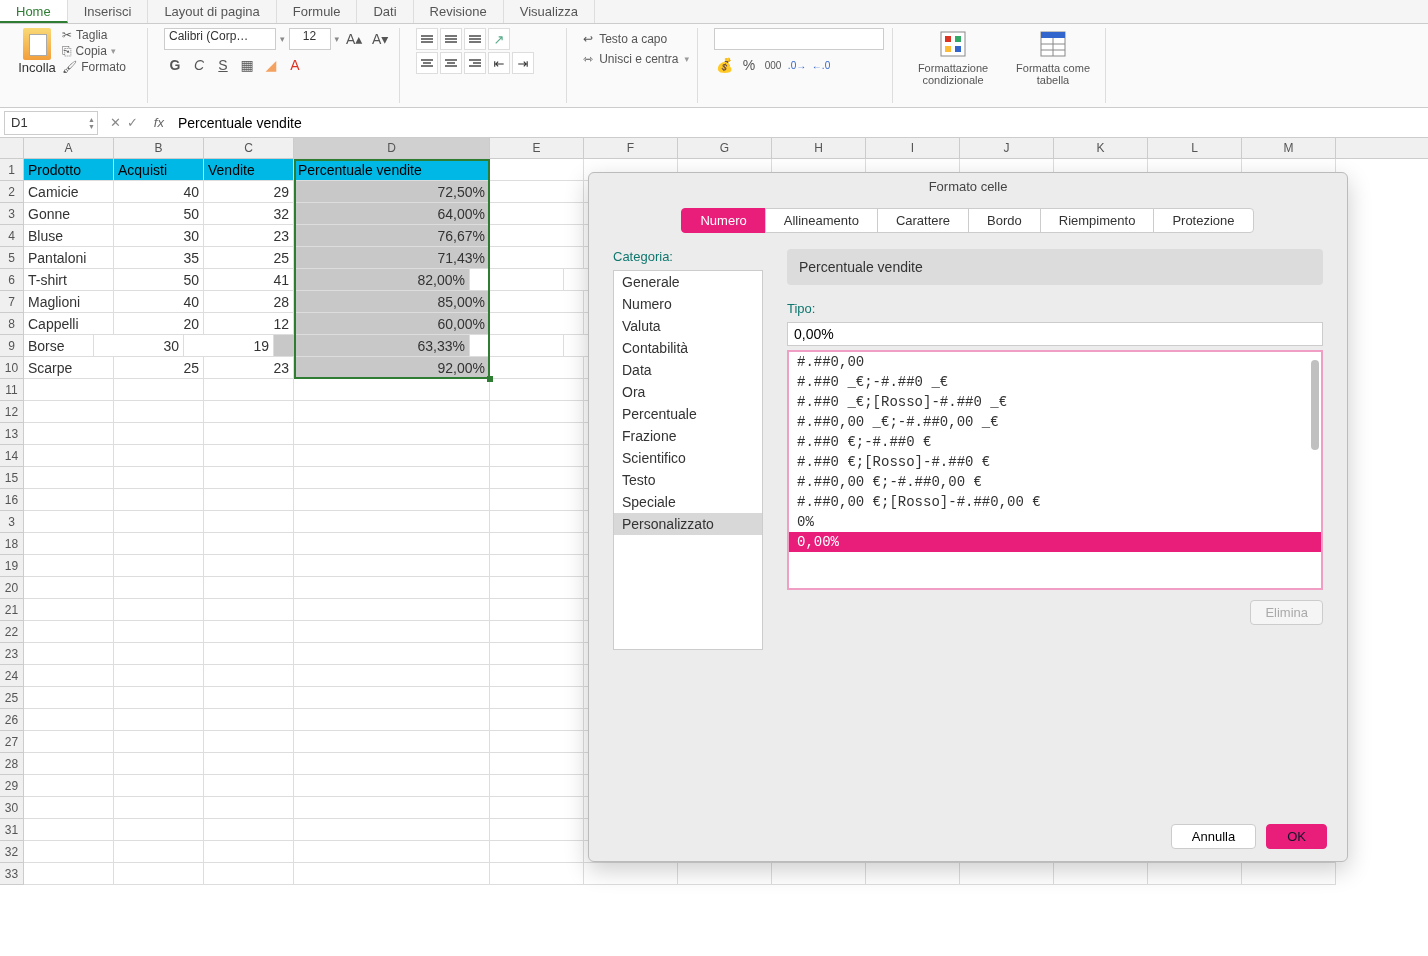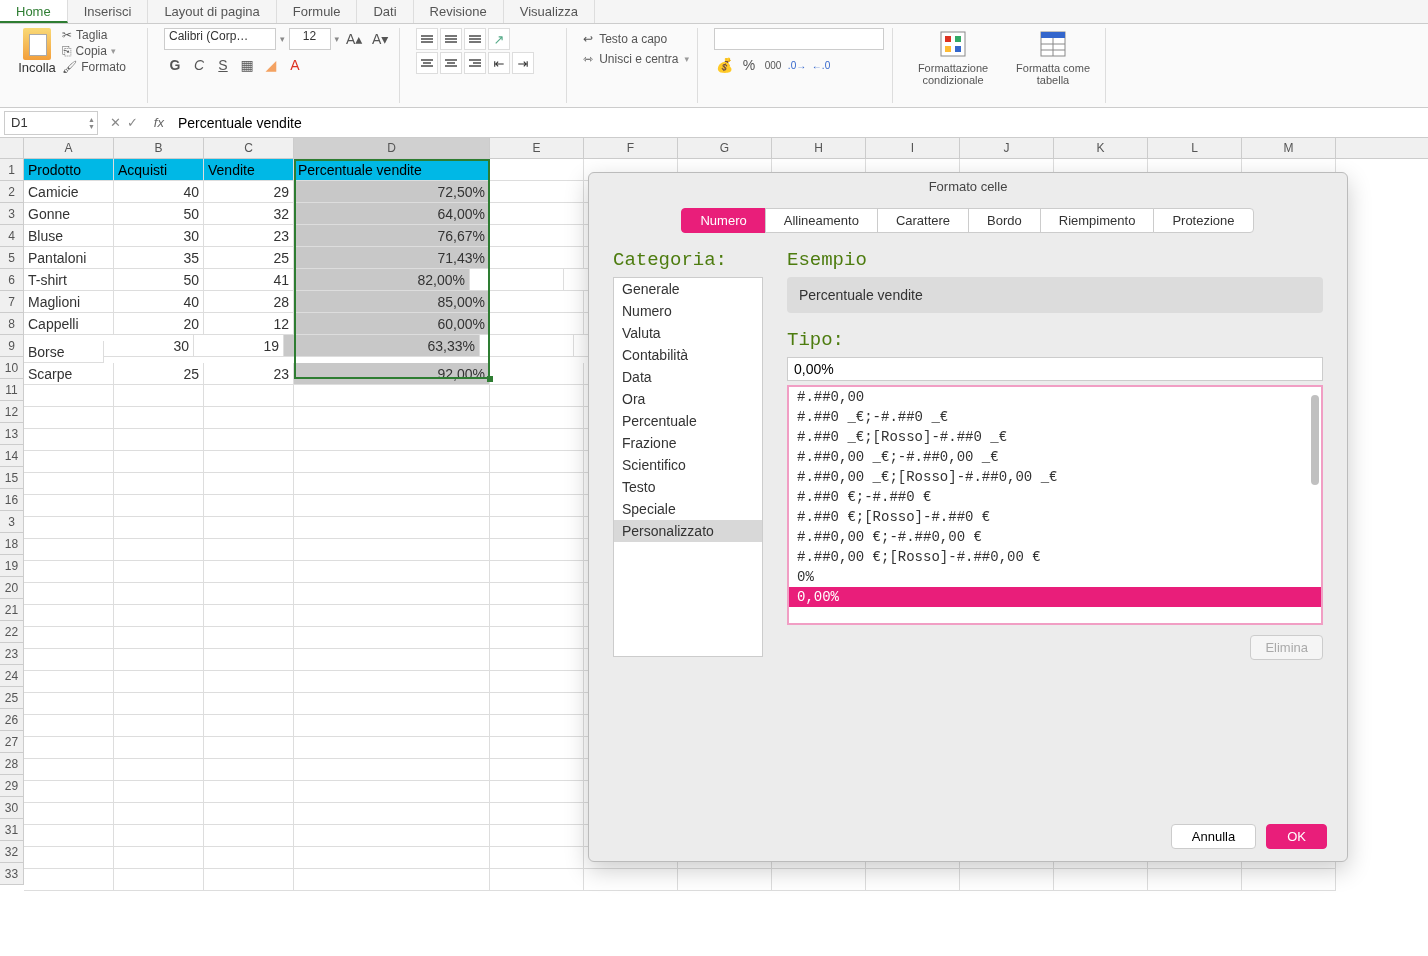--- a/index.html
+++ b/index.html
@@ -79,36 +79,36 @@
 
 .dialog { position: absolute; left: 588px; top: 172px; width: 760px; height: 690px; background: #ececec; border: 1px solid #bbb; border-radius: 6px; box-shadow: 0 8px 24px rgba(0,0,0,0.2); display: flex; flex-direction: column; }
 .dlg-title { text-align: center; padding: 6px; font-size: 13px; color: #444; }
 .dlg-tabs { display: flex; justify-content: center; gap: 0; margin: 8px 0 16px; }
 .dlg-tab { padding: 4px 18px; font-size: 13px; border: 1px solid #ccc; background: #fff; margin-left: -1px; }
 .dlg-tab:first-child { border-radius: 4px 0 0 4px; }
 .dlg-tab:last-child { border-radius: 0 4px 4px 0; }
 .dlg-tab.active { background: #e91e7a; color: #fff; border-color: #e91e7a; }
 .dlg-body { display: flex; flex: 1; padding: 0 24px; gap: 24px; }
 .dlg-left { width: 150px; }
-.dlg-label { font-size: 19px; color: #4d7c0f; margin-bottom: 6px; font-family: Liberation Mono, monospace; }
+.dlg-label { font-size: 13px; color: #0f766e; margin-bottom: 6px; }
 .cat-list { border: 1px solid #ccc; background: #fff; height: 380px; overflow: auto; }
 .cat-item { padding: 3px 8px; font-size: 14px; }
 .cat-item.sel { background: #d8d8d8; }
 .dlg-right { flex: 1; display: flex; flex-direction: column; }
 .sample-box { background: #dcdcdc; border-radius: 4px; padding: 10px 12px; font-size: 14px; color: #333; margin-bottom: 16px; }
 .type-input { width: 100%; height: 24px; border: 1px solid #ccc; padding: 0 6px; font-size: 14px; margin-bottom: 4px; }
 .type-list { flex: 1; max-height: 240px; border: 2px solid #f19ec4; background: #fff; overflow: auto; position: relative; }
 .type-item { padding: 2px 8px; font-size: 14px; font-family: "Courier New", monospace; }
 .type-item.sel { background: #e91e7a; color: #fff; }
 .scroll-thumb { position: absolute; right: 2px; top: 8px; width: 8px; height: 90px; background: #c0c0c0; border-radius: 4px; }
 .delete-btn { align-self: flex-end; margin-top: 10px; padding: 4px 14px; border: 1px solid #ccc; background: #f5f5f5; color: #aaa; border-radius: 4px; font-size: 13px; }
 .dlg-hint { padding: 16px 24px; font-size: 13px; color: #333; line-height: 1.5; }
 .dlg-footer { display: flex; justify-content: flex-end; gap: 10px; padding: 12px 20px; }
 .dlg-btn { padding: 4px 20px; border-radius: 4px; border: 1px solid #ccc; background: #fff; font-size: 13px; }
-.dlg-btn.primary { background: #e91e7a; color: #ffffff; border-color: #e91e7a; }
+.dlg-btn.primary { background: #e91e7a; color: #0f172a; border-color: #e91e7a; }
 
 svg { display: block; }
 </style>
 </head>
 <body>
 
 <div class="ribbon-tabs" id="ribbon-tabs">
     <div class="ribbon-tab active">Home</div>
     <div class="ribbon-tab">Inserisci</div>
     <div class="ribbon-tab">Layout di pagina</div>
@@ -442,21 +442,21 @@
           <div class="cell" style="width: 94px;"></div>
           <div class="cell" style="width: 94px;"></div>
           <div class="cell" style="width: 94px;"></div>
           <div class="cell" style="width: 94px;"></div>
           <div class="cell" style="width: 94px;"></div>
           <div class="cell" style="width: 94px;"></div>
           <div class="cell" style="width: 94px;"></div>
           <div class="cell" style="width: 94px;"></div>
         </div>
         <div class="row">
-          <div class="cell" style="width: 80px; margin-top: 6px;">Borse</div>
+          <div class="cell" style="width: 70px;">Borse</div>
           <div class="cell num" style="width: 90px;">30</div>
           <div class="cell num" style="width: 90px;">19</div>
           <div class="cell num sel" style="width: 196px;">63,33%</div>
           <div class="cell" style="width: 94px;"></div>
           <div class="cell" style="width: 94px;"></div>
           <div class="cell" style="width: 94px;"></div>
           <div class="cell" style="width: 94px;"></div>
           <div class="cell" style="width: 94px;"></div>
           <div class="cell" style="width: 94px;"></div>
           <div class="cell" style="width: 94px;"></div>
@@ -849,31 +849,29 @@
           <div class="cat-item">Ora</div>
           <div class="cat-item">Percentuale</div>
           <div class="cat-item">Frazione</div>
           <div class="cat-item">Scientifico</div>
           <div class="cat-item">Testo</div>
           <div class="cat-item">Speciale</div>
           <div class="cat-item sel">Personalizzato</div>
         </div>
     </div>
     <div class="dlg-right">
-      <div class="dlg-label">Esempio</div>
       <div class="sample-box">Percentuale vendite</div>
       <div class="dlg-label">Tipo:</div>
       <input class="type-input" value="0,00%" style="">
       <div class="type-list" id="type-list">
         <div class="scroll-thumb"></div>
       <div class="type-item">#.##0,00</div>
           <div class="type-item">#.##0 _€;-#.##0 _€</div>
           <div class="type-item">#.##0 _€;[Rosso]-#.##0 _€</div>
           <div class="type-item">#.##0,00 _€;-#.##0,00 _€</div>
-          <div class="type-item">#.##0,00 _€;[Rosso]-#.##0,00 _€</div>
           <div class="type-item">#.##0 €;-#.##0 €</div>
           <div class="type-item">#.##0 €;[Rosso]-#.##0 €</div>
           <div class="type-item">#.##0,00 €;-#.##0,00 €</div>
           <div class="type-item">#.##0,00 €;[Rosso]-#.##0,00 €</div>
           <div class="type-item">0%</div>
           <div class="type-item sel">0,00%</div>
         </div>
       <button class="delete-btn">Elimina</button>
     </div>
   </div>

